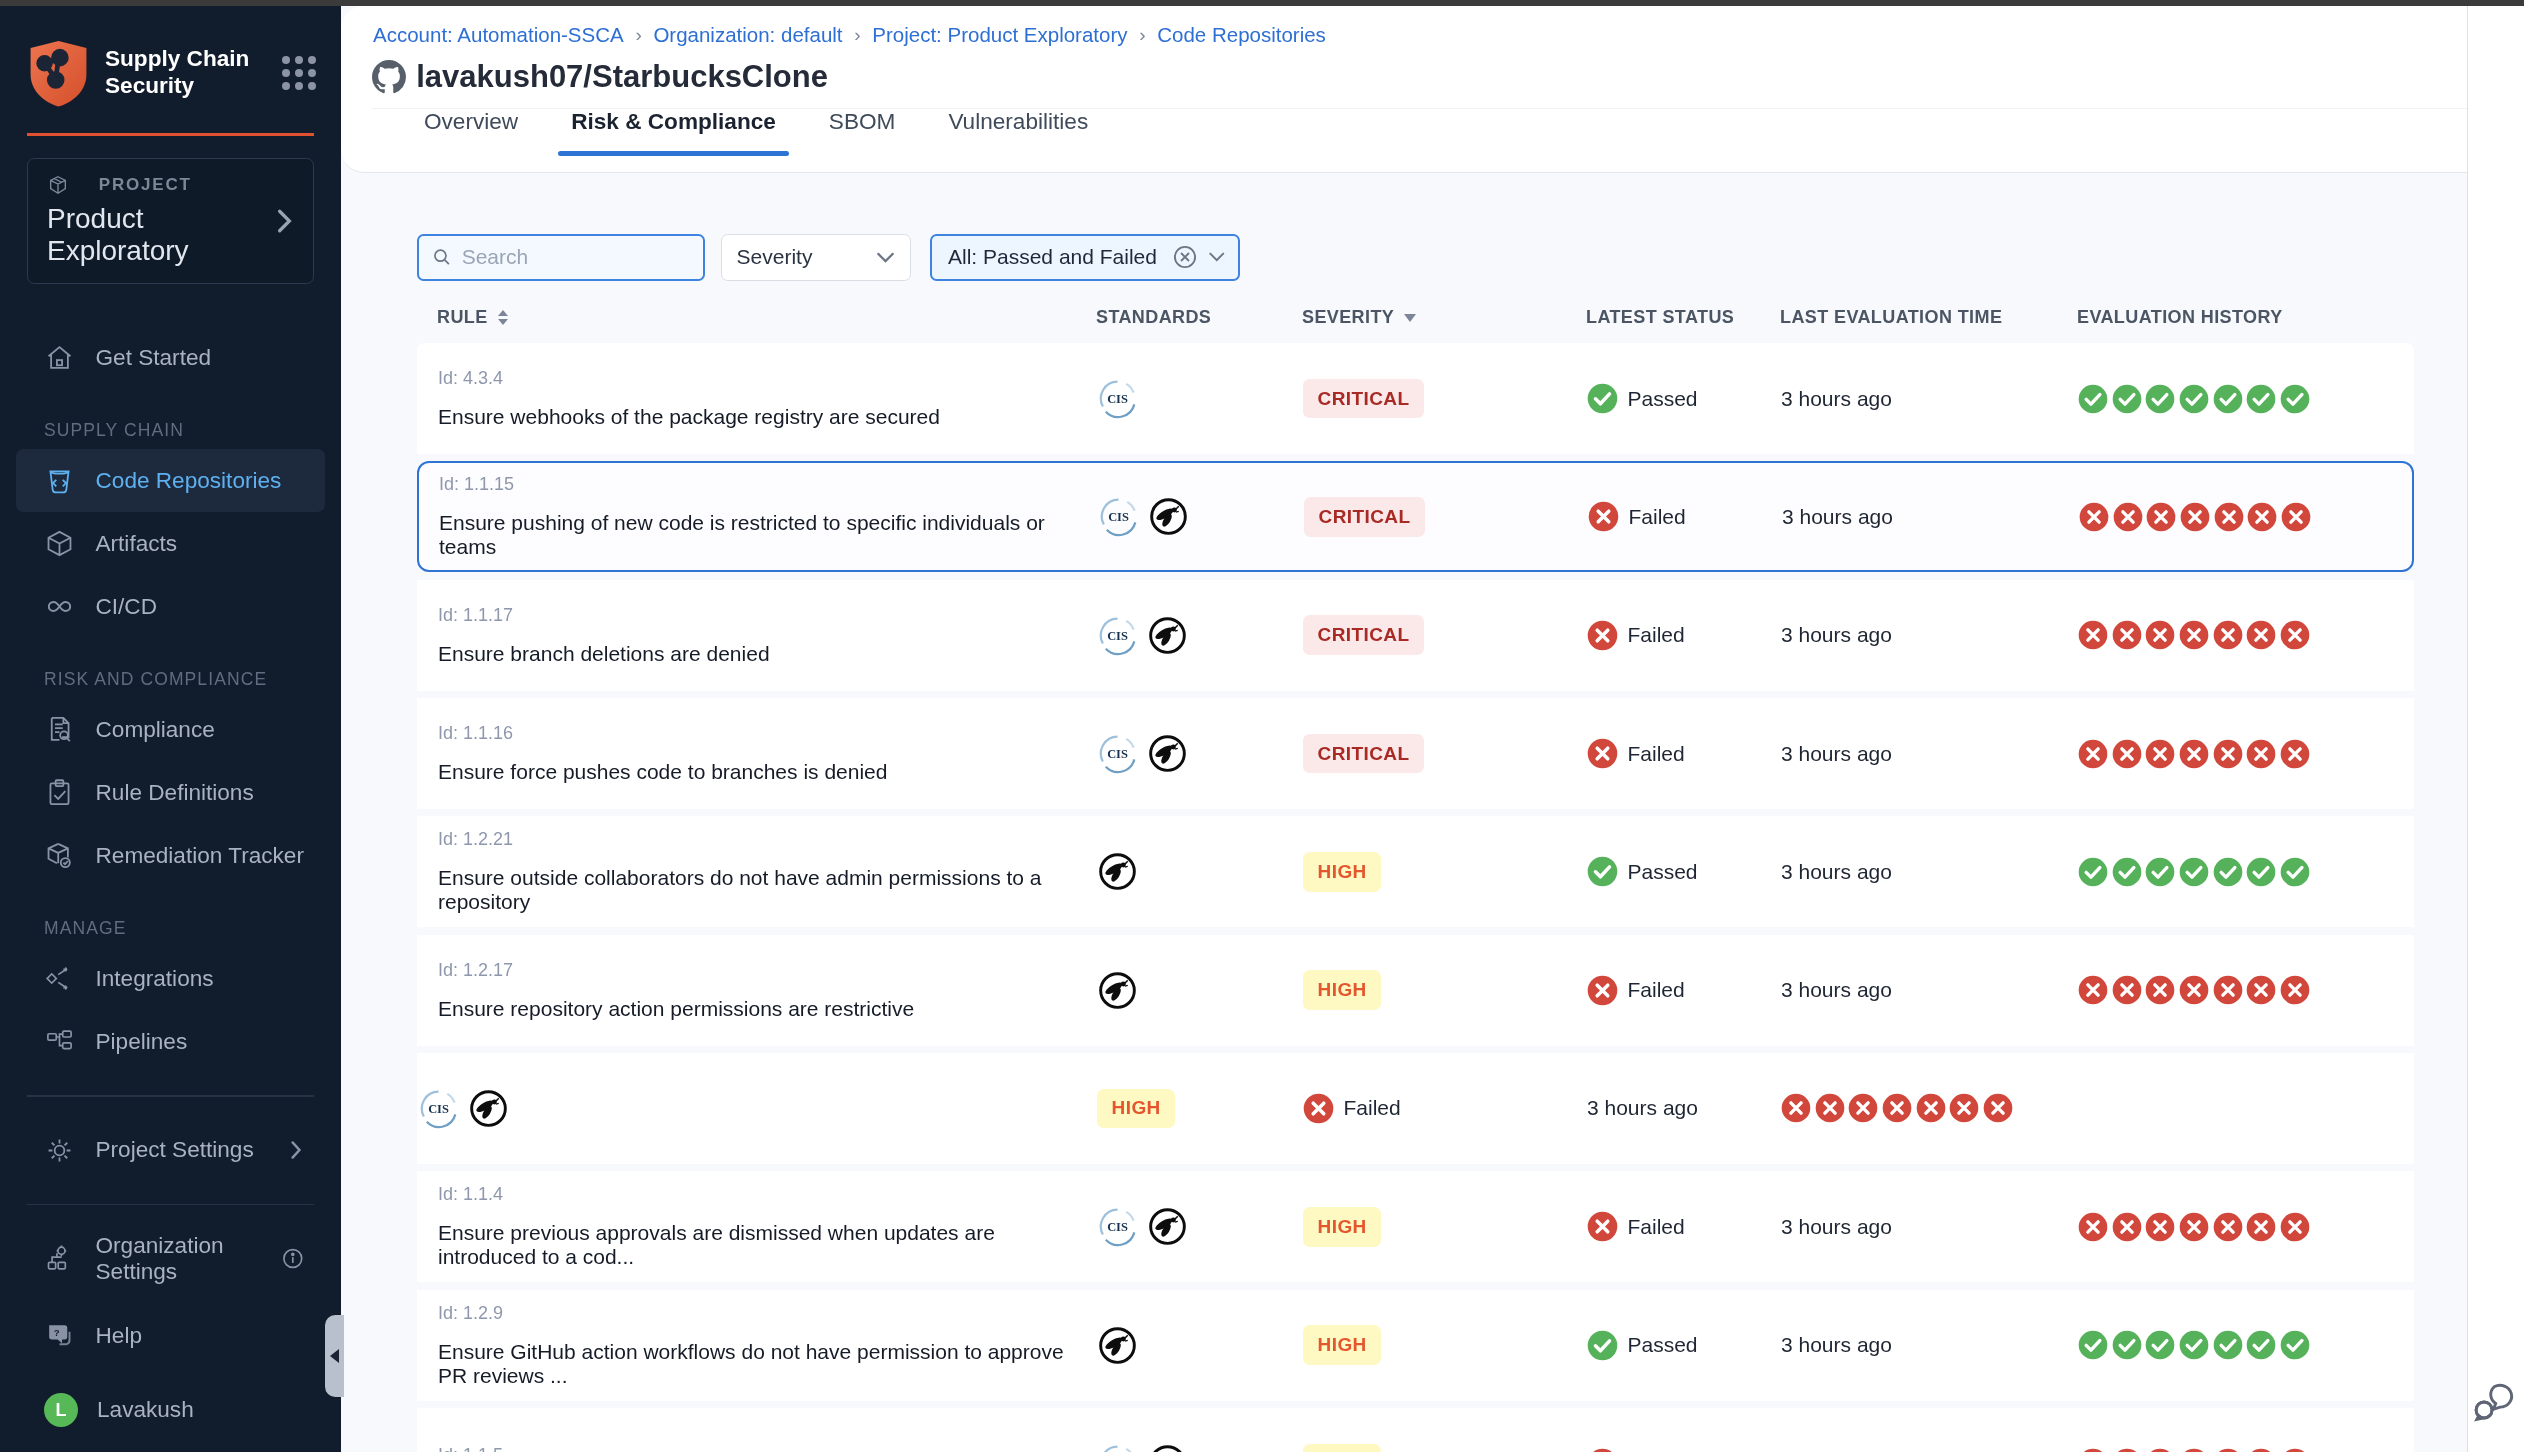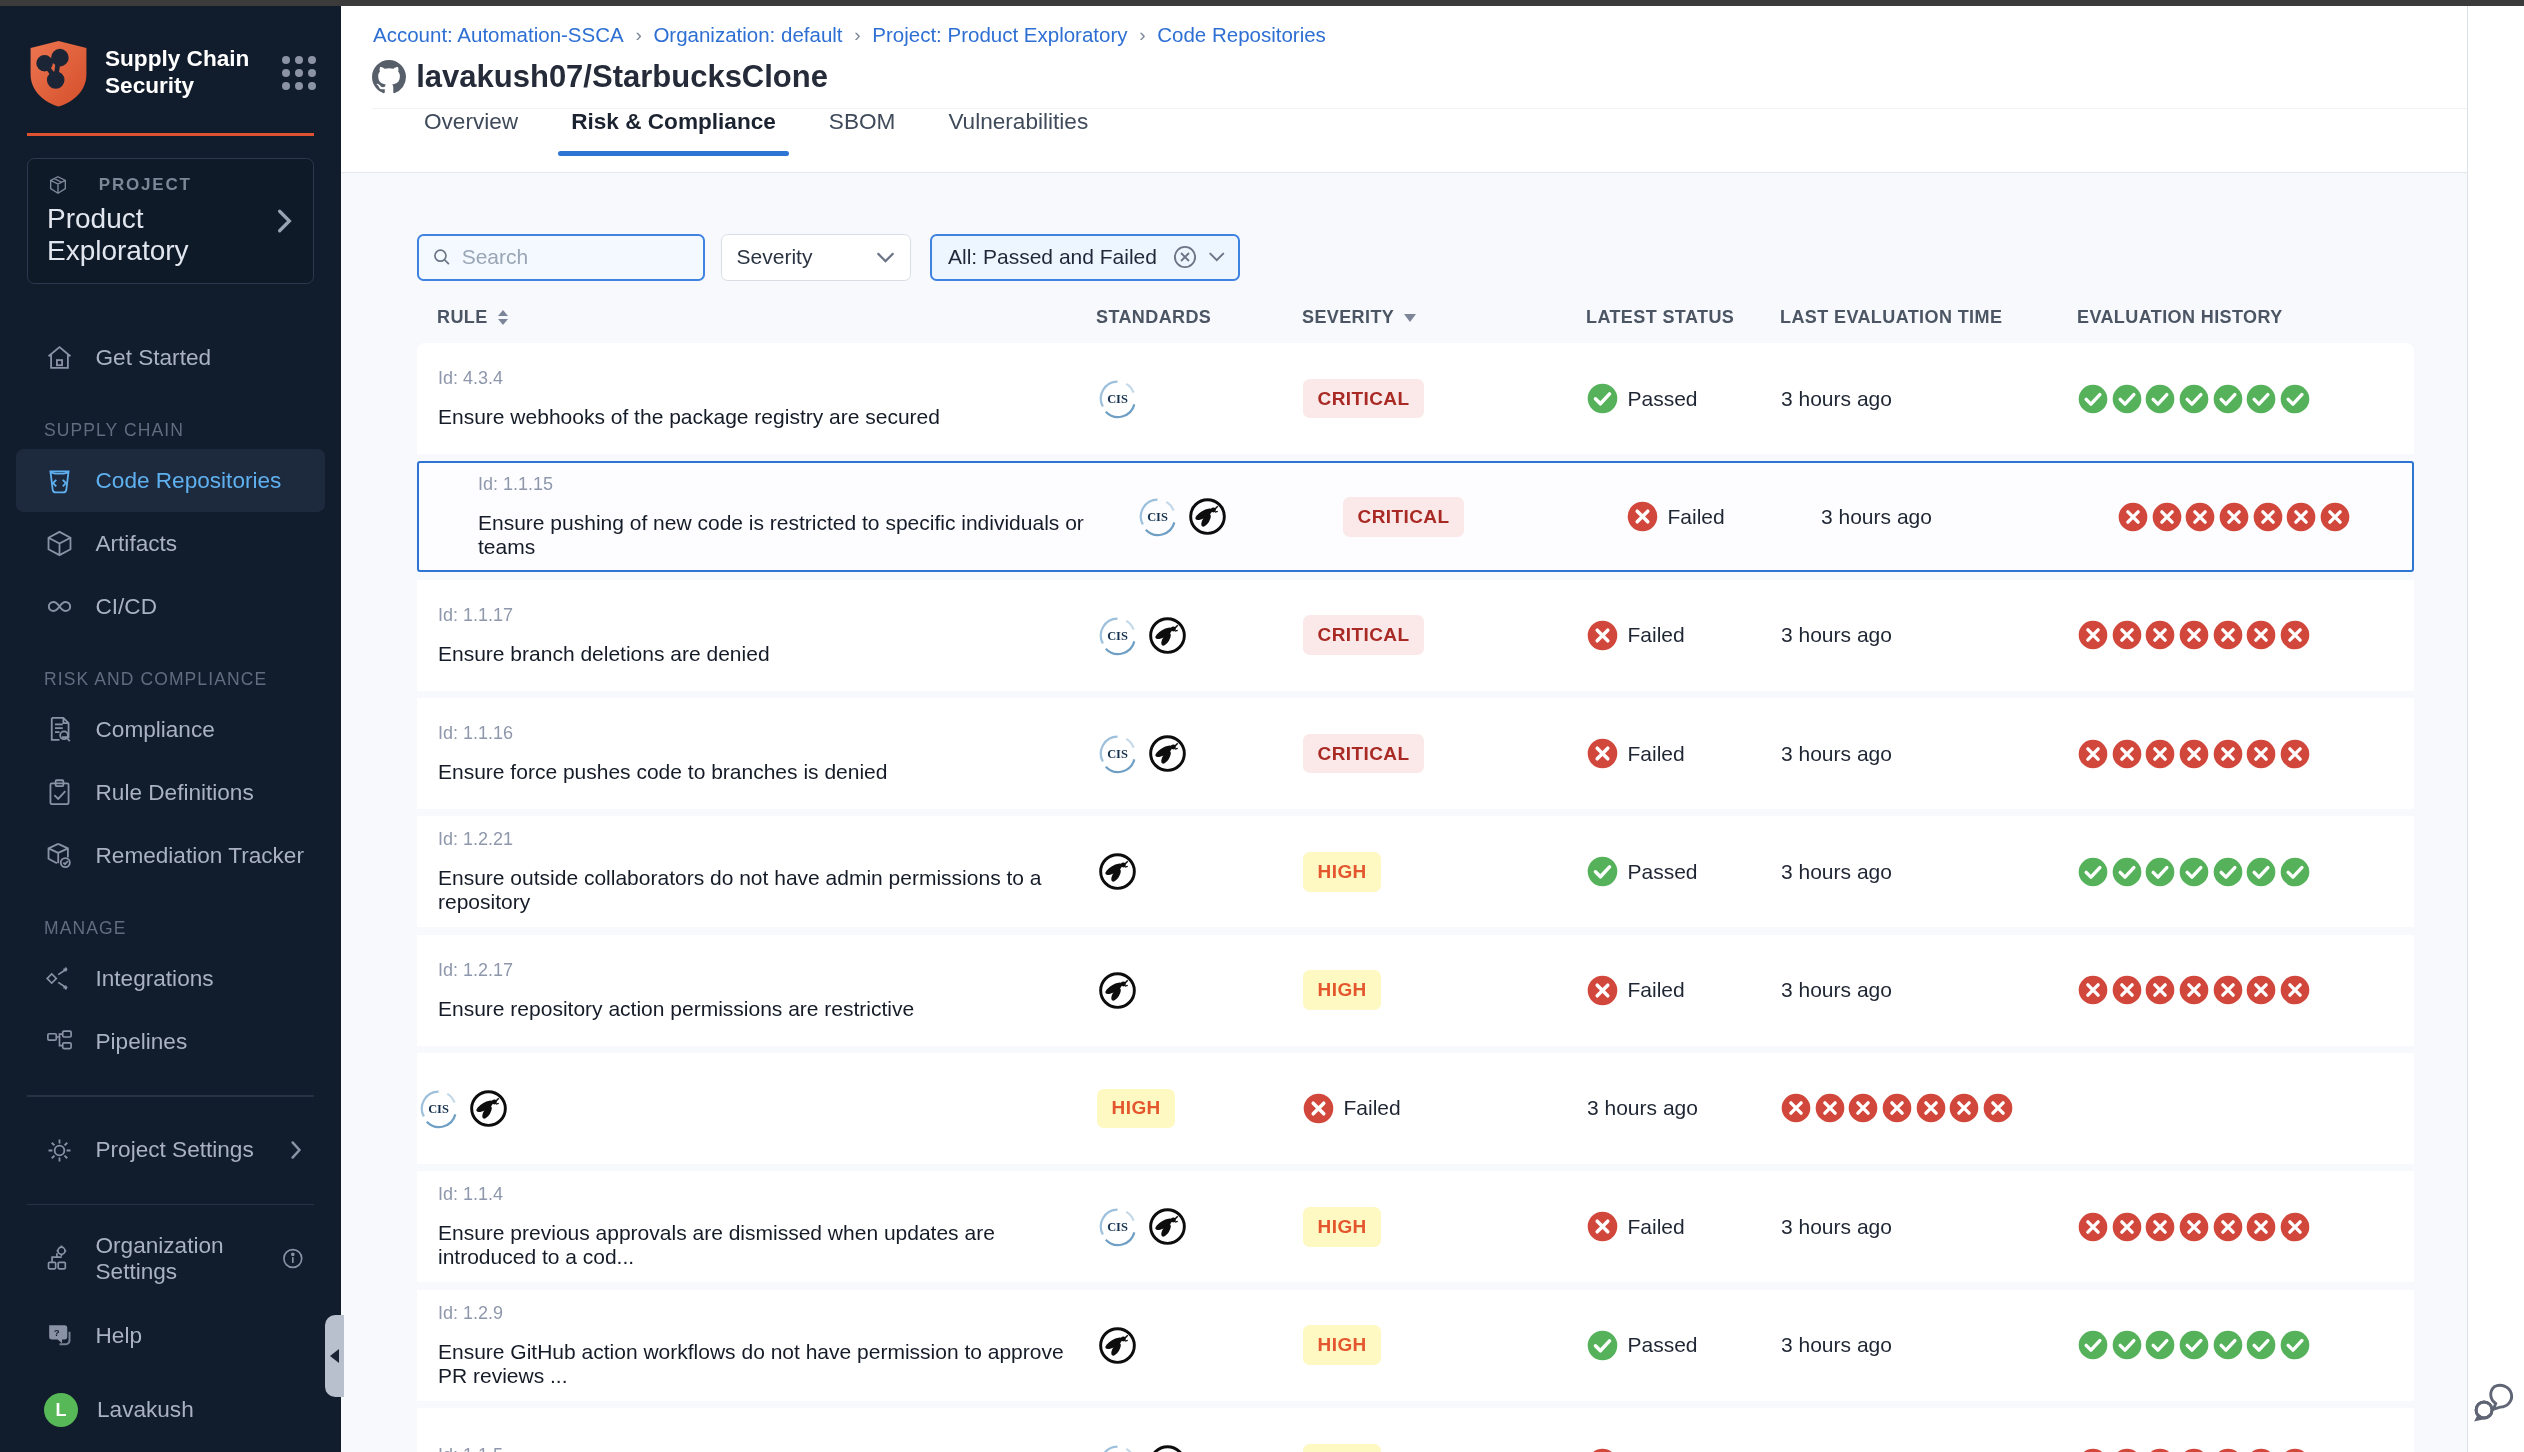--- a/index.html
+++ b/index.html
@@ -33,21 +33,21 @@
   .side-divider { height:1.5px; background:#273344; margin:22px 27px; }
   .nav-right { margin-left:auto; color:#8a93a5; }
 
   .side-bottom { position:absolute; left:0; right:0; bottom:10.2px; }
   .avatar { width:34px; height:34px; border-radius:50%; display:flex; align-items:center; justify-content:center; color:#fff; font-size:18px; font-weight:bold; margin-right:19px; flex:0 0 auto; }
   .collapse-handle { position:absolute; left:325px; top:1315px; width:19px; height:82px; background:#b9c0cd; border-radius:10.2px 0 0 10.2px; z-index:55; display:flex; align-items:center; justify-content:center; cursor:pointer; }
   .collapse-handle .tri { width:0; height:0; border-top:7.3px solid transparent; border-bottom:7.3px solid transparent; border-right:9.5px solid #1b2434; }
 
   
   .main { position:absolute; left:341px; top:5.8px; right:0; bottom:0; }
-  .page-header { background:#ffffff; border-bottom:1.5px solid #e3e7ee; height:167px; position:relative; }
+  .page-header { background:#ffffff; border-bottom:1.5px solid #e3e7ee; height:167px; position:relative;border-radius:23px; }
   .breadcrumb { display:flex; align-items:center; font-size:20.5px; padding:17.5px 0 0 32px; color:#2d6fd3; }
   .crumb { color:#2d6fd3; cursor:pointer; }
   .crumb-sep { color:#7c8698; margin:0 11.7px; font-size:19px; }
   .title-row { display:flex; align-items:center; margin:11.7px 0 0 31px; padding-bottom:13px; border-bottom:0.7px solid #f0f2f6; }
   .gh-icon { width:34px; height:34px; margin-right:10.2px; }
   .page-title { font-size:31px; font-weight:bold; color:#252b38; }
   .tabs { display:flex; margin-left:83px; position:absolute; bottom:16px; }
   .tab { font-size:22.6px; color:#3f4a5a; margin-right:53px; padding-bottom:20.5px; position:relative; cursor:pointer; }
   .tab.active { font-weight:bold; color:#1c2330; }
   .tab.active .tab-underline { position:absolute; left:-13px; right:-13px; bottom:0; height:5.1px; background:#2d74d4; border-radius:3.7px; }
@@ -66,21 +66,21 @@
   .th { font-size:18px; font-weight:bold; color:#4b5563; letter-spacing:0.4px; display:flex; align-items:center; }
   .th.first { padding-left:20px; }
   .sort-stack { display:inline-flex; flex-direction:column; margin-left:10.2px; gap:2.9px; }
   .sort-stack .up { width:0;height:0;border-left:5.8px solid transparent;border-right:5.8px solid transparent;border-bottom:6.6px solid #7c8698; }
   .sort-stack .down { width:0;height:0;border-left:5.8px solid transparent;border-right:5.8px solid transparent;border-top:6.6px solid #7c8698; }
   .sort-down-solo { width:0;height:0;border-left:6.6px solid transparent;border-right:6.6px solid transparent;border-top:8px solid #7c8698; margin-left:10.2px; }
 
   .rows { margin-top:4.4px; }
   .trow { height:111px; background:#ffffff; margin-bottom:7.3px; align-items:center; cursor:pointer; border:0.7px solid #ffffff; }
   .trow.first { border-radius:7.3px 7.3px 0 0; }
-  .trow.sel { border:2.2px solid #2d74d4; border-radius:3px; background:#fdfdff;padding-left:39px; }
+  .trow.sel { border:2.2px solid #2d74d4; border-radius:12px; background:#fdfdff; }
   .c-rule { padding-left:20px; }
   .rule-id { font-size:18px; color:#8e97ab; }
   .rule-text { font-size:21px; color:#151c28; margin-top:16px; }
   .c-standards { display:flex; align-items:center; gap:8.8px; }
   .std-ico { width:41px; height:41px; }
   .sev-badge { display:inline-block; font-size:19px; font-weight:bold; letter-spacing:0.4px; padding:8.8px 14.6px; border-radius:6.6px; }
   .sev-CRITICAL { color:#a92a25; background:#fbe9e9; }
   .sev-HIGH { color:#e4572e; background:#fef9c3; }
   .c-status { display:flex; align-items:center; }
   .status-ico { width:31px; height:31px; margin-right:9.5px; }

